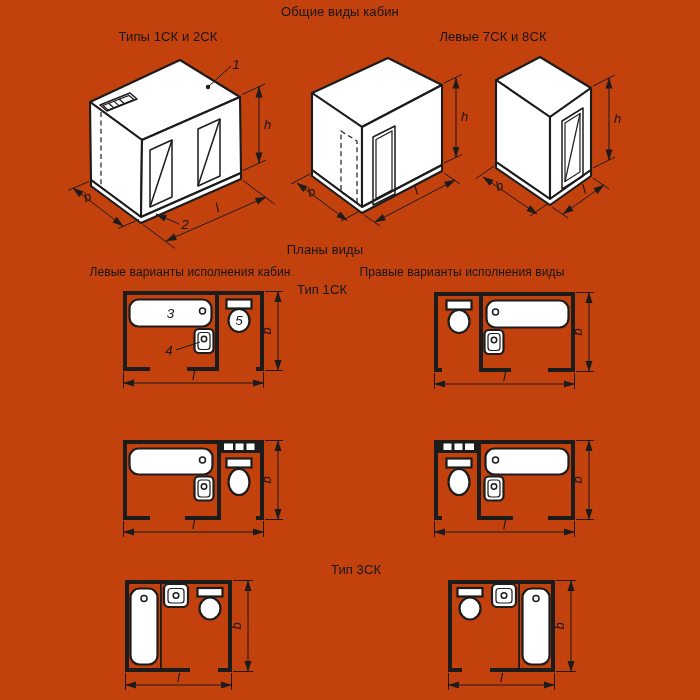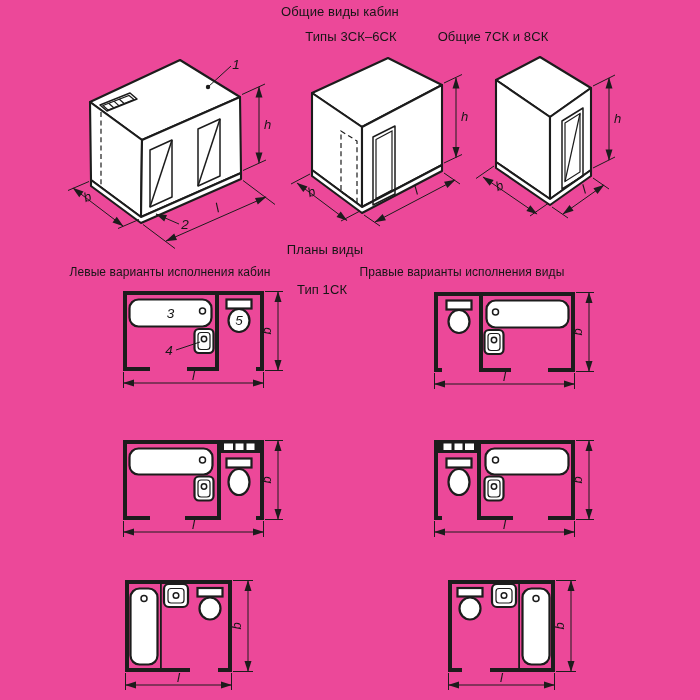--- a/index.html
+++ b/index.html
@@ -1,17 +1,17 @@
 <!DOCTYPE html>
 <html><head>
 <meta charset="utf-8">
 <style>
   html,body { margin:0; padding:0; background:#fff; }
   .canvas {
-    position:relative; width:700px; height:700px; background:#ec4899;
+    position:relative; width:700px; height:700px; background:#c2410c;
     font-family:"Liberation Sans", sans-serif; color:#161616; overflow:hidden;
   }
   .hd { position:absolute; text-align:center; font-size:13px; letter-spacing:.1px; }
   .hd-sm { font-size:12px; }
   svg.draw { position:absolute; overflow:visible; }
   .wall  { fill:#1c1c1c; stroke:none; }
   .face  { fill:#ffffff; stroke:#1c1c1c; stroke-width:2.1; stroke-linejoin:round; }
   .door  { fill:none; stroke:#1c1c1c; stroke-width:1.5; stroke-linejoin:round; }
   .thin  { fill:none; stroke:#1c1c1c; stroke-width:1; }
   .dash  { fill:none; stroke:#1c1c1c; stroke-width:1.2; stroke-dasharray:5 3.4; }
@@ -121,26 +121,27 @@
         <line class="thin" x1="0.5" y1="105" x2="106.5" y2="105" marker-start="url(#ah)" marker-end="url(#ah)"></line>
         <text class="dimtxt" x="53.5" y="101.5" text-anchor="middle">l</text>
         <path class="thin" d="M108,0.5 H128 M108,91.5 H128"></path>
         <line class="thin" x1="123" y1="0.5" x2="123" y2="91.5" marker-start="url(#ah)" marker-end="url(#ah)"></line>
         <text class="dimtxt" transform="translate(115.5,46) rotate(-90)" text-anchor="middle">b</text>
       </g>
     </defs>
   </svg>
 
   <div class="hd" style="left:190px;top:4px;width:300px">Общие виды кабин</div>
-  <div class="hd" style="left:201px;top:29px;width:300px">Типы 3СК–6СК</div>
-  <div class="hd" style="left:343px;top:29px;width:300px">Общие 7СК и 8СК</div>
+  <div class="hd" style="left:18px;top:29px;width:300px">Типы 1СК и 2СК</div>
+  <div class="hd" style="left:343px;top:29px;width:300px">Левые 7СК и 8СК</div>
   <div class="hd" style="left:175px;top:242px;width:300px">Планы виды</div>
-  <div class="hd hd-sm" style="left:20px;top:265px;width:300px">Левые варианты исполнения кабин</div>
+  <div class="hd hd-sm" style="left:40px;top:265px;width:300px">Левые варианты исполнения кабин</div>
   <div class="hd hd-sm" style="left:312px;top:265px;width:300px">Правые варианты исполнения виды</div>
   <div class="hd" style="left:172px;top:282px;width:300px">Тип 1СК</div>
+  <div class="hd" style="left:206px;top:562px;width:300px">Тип 3СК</div>
 
   <svg class="draw" style="left:55px;top:50px" width="228" height="200" viewBox="0 0 228 200">
     <polygon class="face" points="35,52 125,10 185,47 87,90"></polygon>
     <polygon class="face" points="35,52 87,90 86,167 36,130"></polygon>
     <polygon class="face" points="87,90 185,47 186,123 86,167"></polygon>
     <polygon class="face" points="36,130 86,167 186,123 186,129 86,173 36,136"></polygon>
     <g>
       <polygon class="door" points="95,100 117,90 117,147 95,157"></polygon>
       <line class="door" x1="95" y1="157" x2="117" y2="90"></line>
       <polygon class="door" points="143,79 165,69 165,126 143,136"></polygon>

